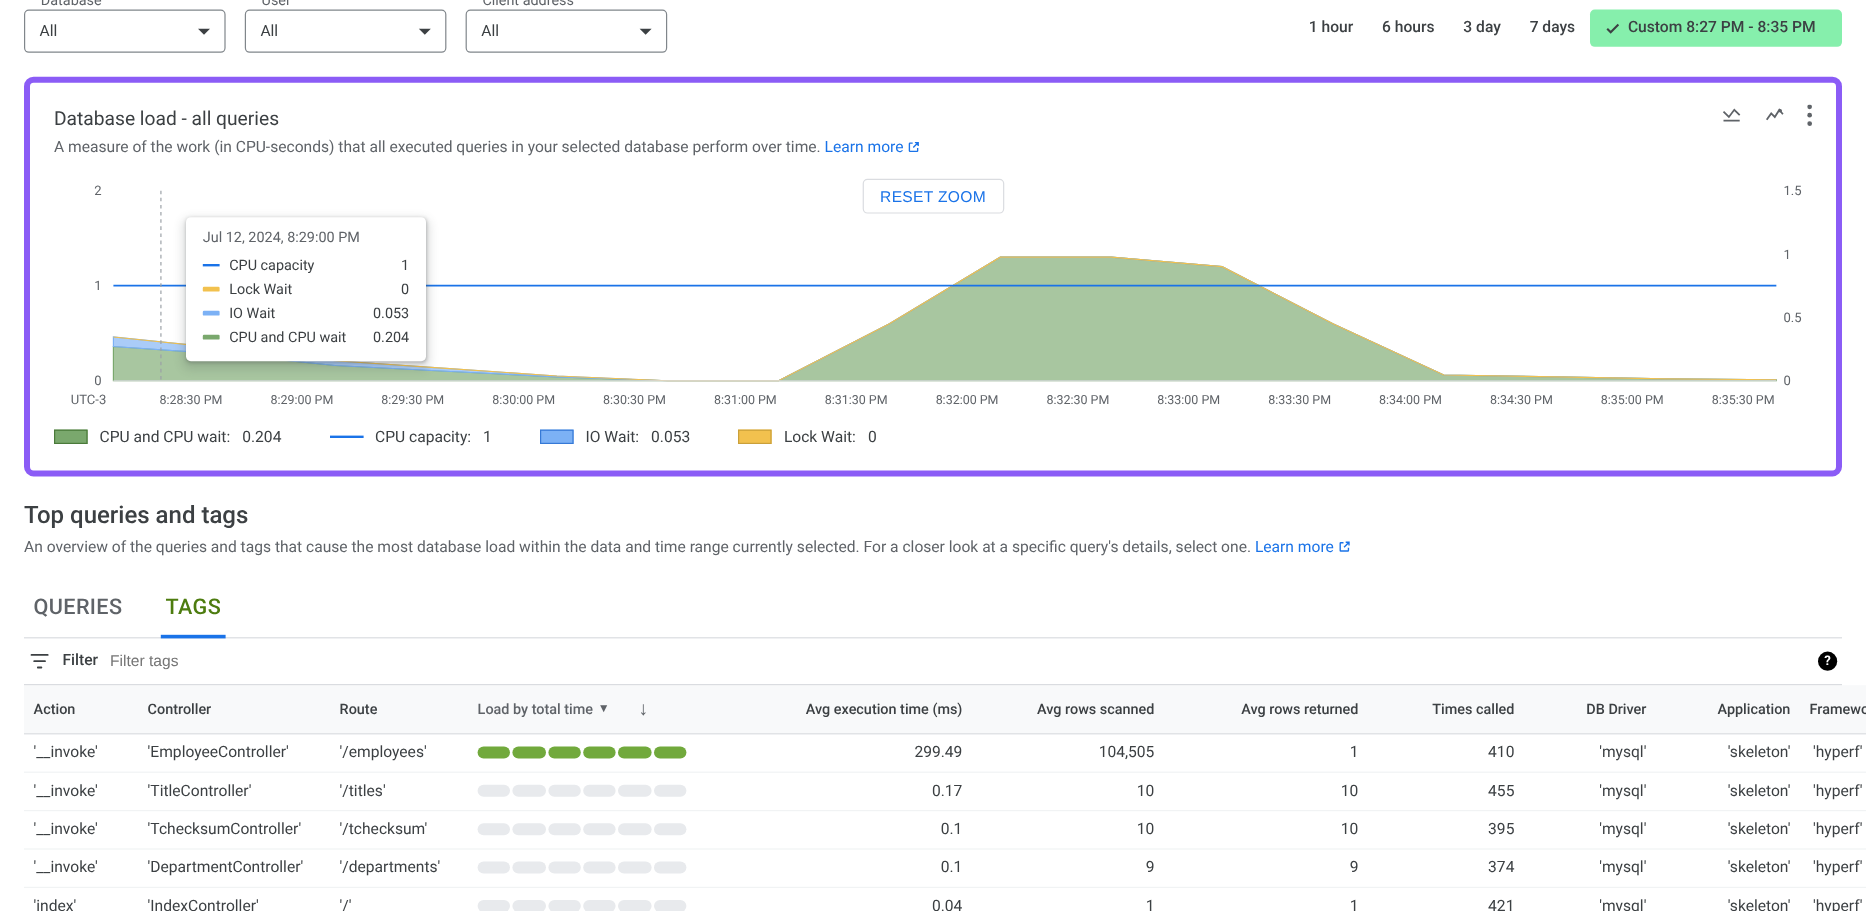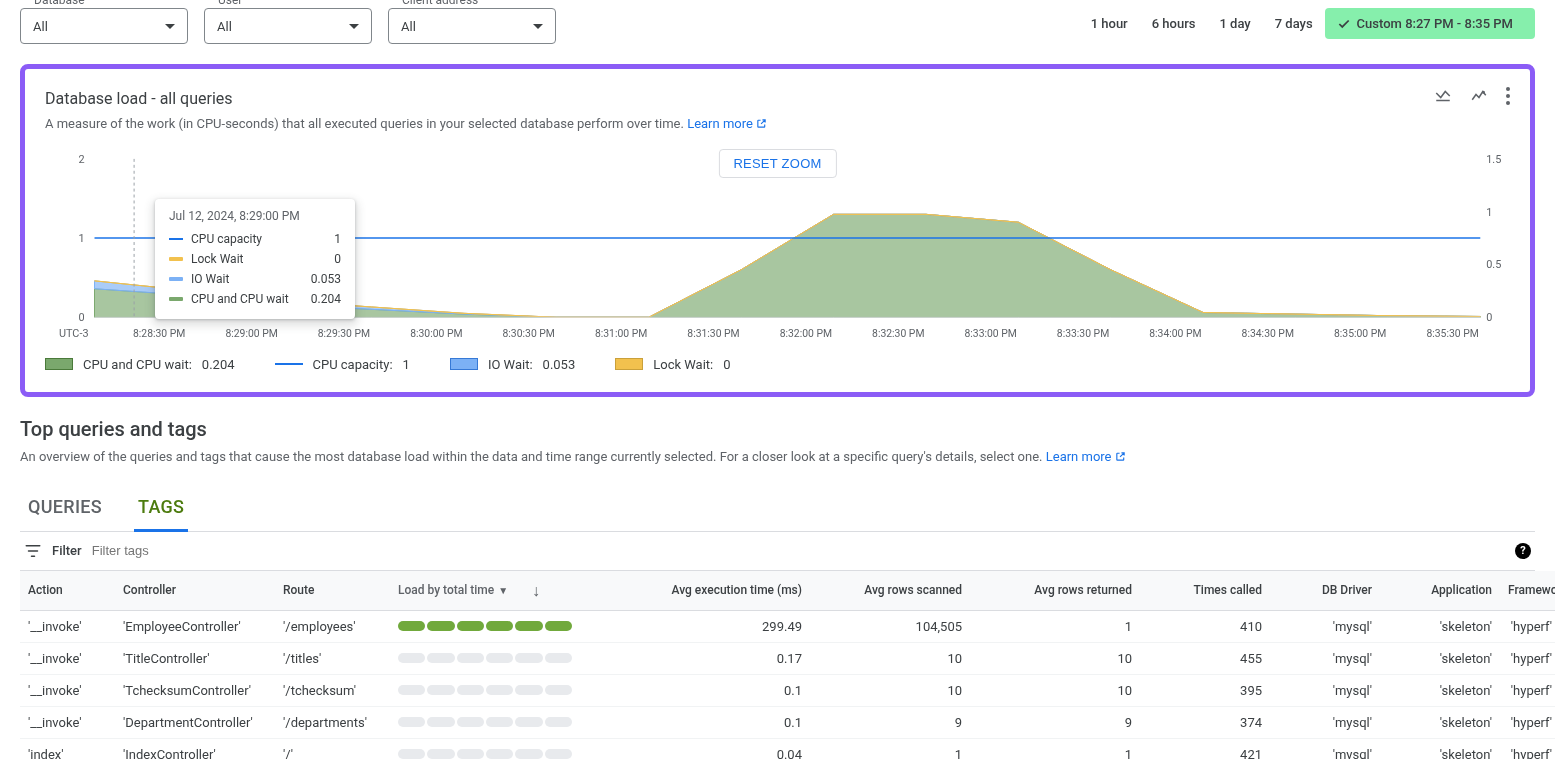--- a/index.html
+++ b/index.html
@@ -17,21 +17,21 @@
 .panel { margin: 10px 20px; border: 5px solid #8b5cf6; border-radius: 8px; padding: 20px; position: relative; }
 .panel-title { font-size: 16px; font-weight: 400; color: #3c4043; margin-bottom: 8px; }
 .panel-sub { font-size: 13px; color: #5f6368; }
 .panel-sub a { color: #1a73e8; text-decoration: none; }
 .panel-icons { position: absolute; top: 18px; right: 20px; display: flex; gap: 18px; align-items: center; color: #5f6368; }
 .panel-icons span, .panel-icons svg { cursor: pointer; }
 
 .chart-wrap { position: relative; margin-top: 18px; }
 svg.chart { width: 100%; display: block; }
 .reset-zoom { position: absolute; left: 50%; top: 0px; transform: translateX(-50%); background: #fff; border: 1px solid #dadce0; border-radius: 4px; padding: 6px 14px; font-size: 13px; font-weight: 500; color: #1a73e8; cursor: pointer; letter-spacing: 0.25px; }
-.tooltip-card { position: absolute; top: 50px; left: 110px; background: #fff; border-radius: 4px; box-shadow: 0 1px 3px rgba(60,64,67,.3),0 4px 8px 3px rgba(60,64,67,.15); padding: 10px 14px; width: 200px; font-size: 12px; }
+.tooltip-card { position: absolute; top: 32px; left: 110px; background: #fff; border-radius: 4px; box-shadow: 0 1px 3px rgba(60,64,67,.3),0 4px 8px 3px rgba(60,64,67,.15); padding: 10px 14px; width: 200px; font-size: 12px; }
 .tooltip-card .tt-time { color: #5f6368; margin-bottom: 6px; }
 .tt-row { display: flex; align-items: center; gap: 8px; padding: 3px 0; }
 .tt-swatch { width: 14px; height: 4px; border-radius: 1px; }
 .tt-line { width: 14px; height: 0; border-top: 2px solid #1a73e8; }
 .tt-val { margin-left: auto; }
 
 .chart-legend { display: flex; gap: 40px; margin-top: 10px; margin-left: 0; font-size: 13px; align-items: center; }
 .leg-item { display: flex; align-items: center; gap: 10px; }
 .leg-swatch { width: 28px; height: 12px; }
 .leg-line { width: 28px; height: 0; border-top: 2px solid #1a73e8; }
@@ -85,21 +85,21 @@
     <div class="filter-label">Client address</div>
     <div class="filter-select">
       <span>All</span>
       <span class="arrow"></span>
     </div>
   </div>
 
   <div class="time-range">
     <div class="time-btn">1 hour</div>
     <div class="time-btn">6 hours</div>
-    <div class="time-btn">1 day</div>
+    <div class="time-btn">3 day</div>
     <div class="time-btn">7 days</div>
     <div class="time-btn active">
       <svg class="check" viewBox="0 0 24 24" fill="none" stroke="#3c4043" stroke-width="3">
           <polyline points="4 12 9 17 20 6"></polyline>
         </svg>
       <span>Custom 8:27 PM - 8:35 PM</span>
       <span class="arrow" style="margin-left:4px"></span>
     </div>
   </div>
 </div>

